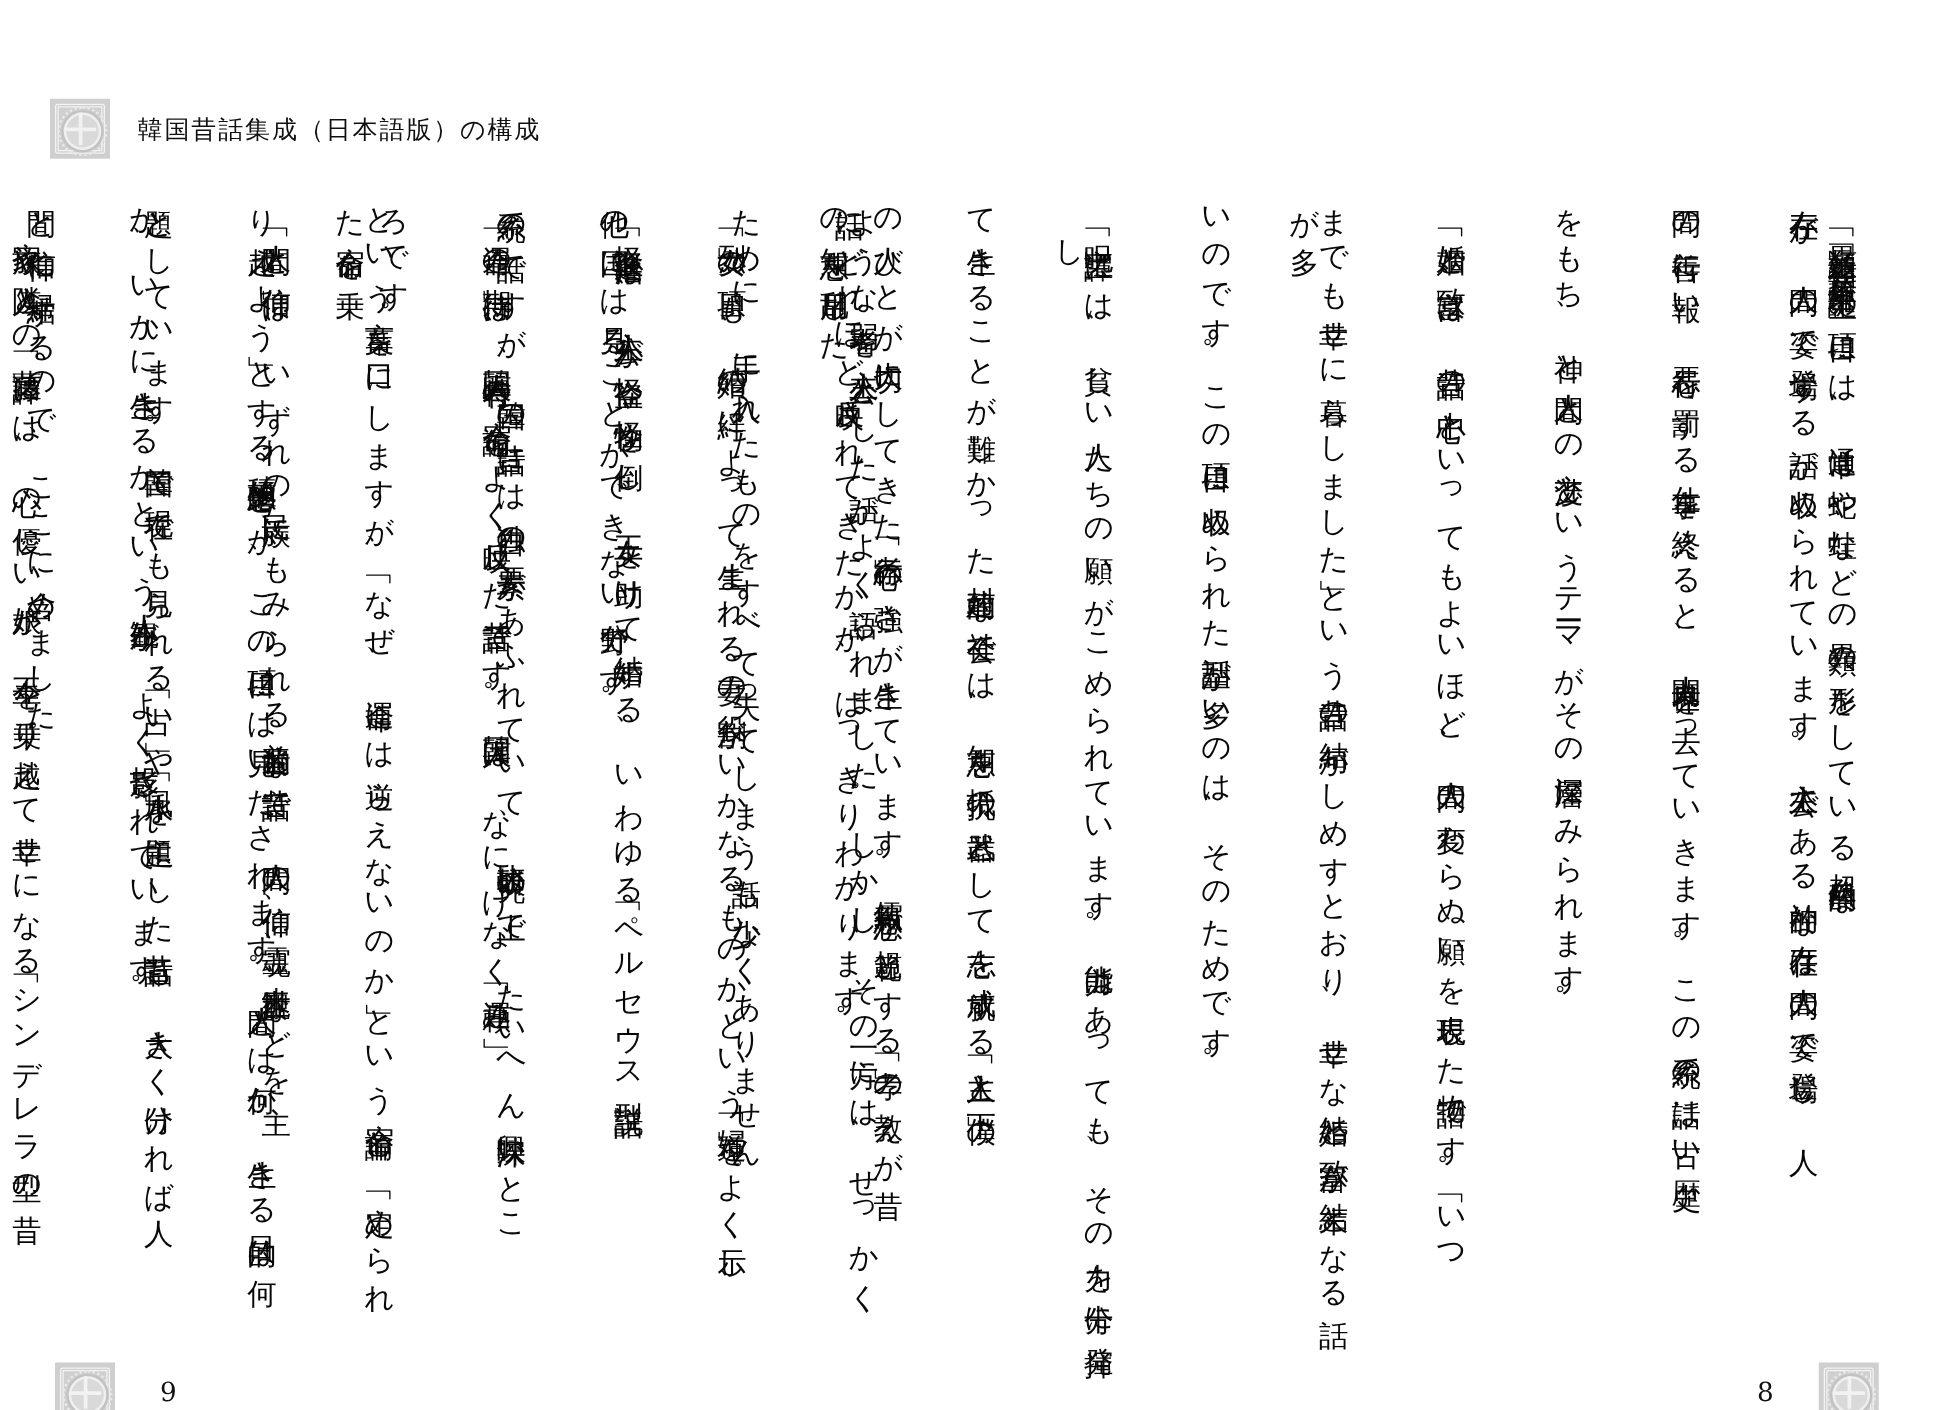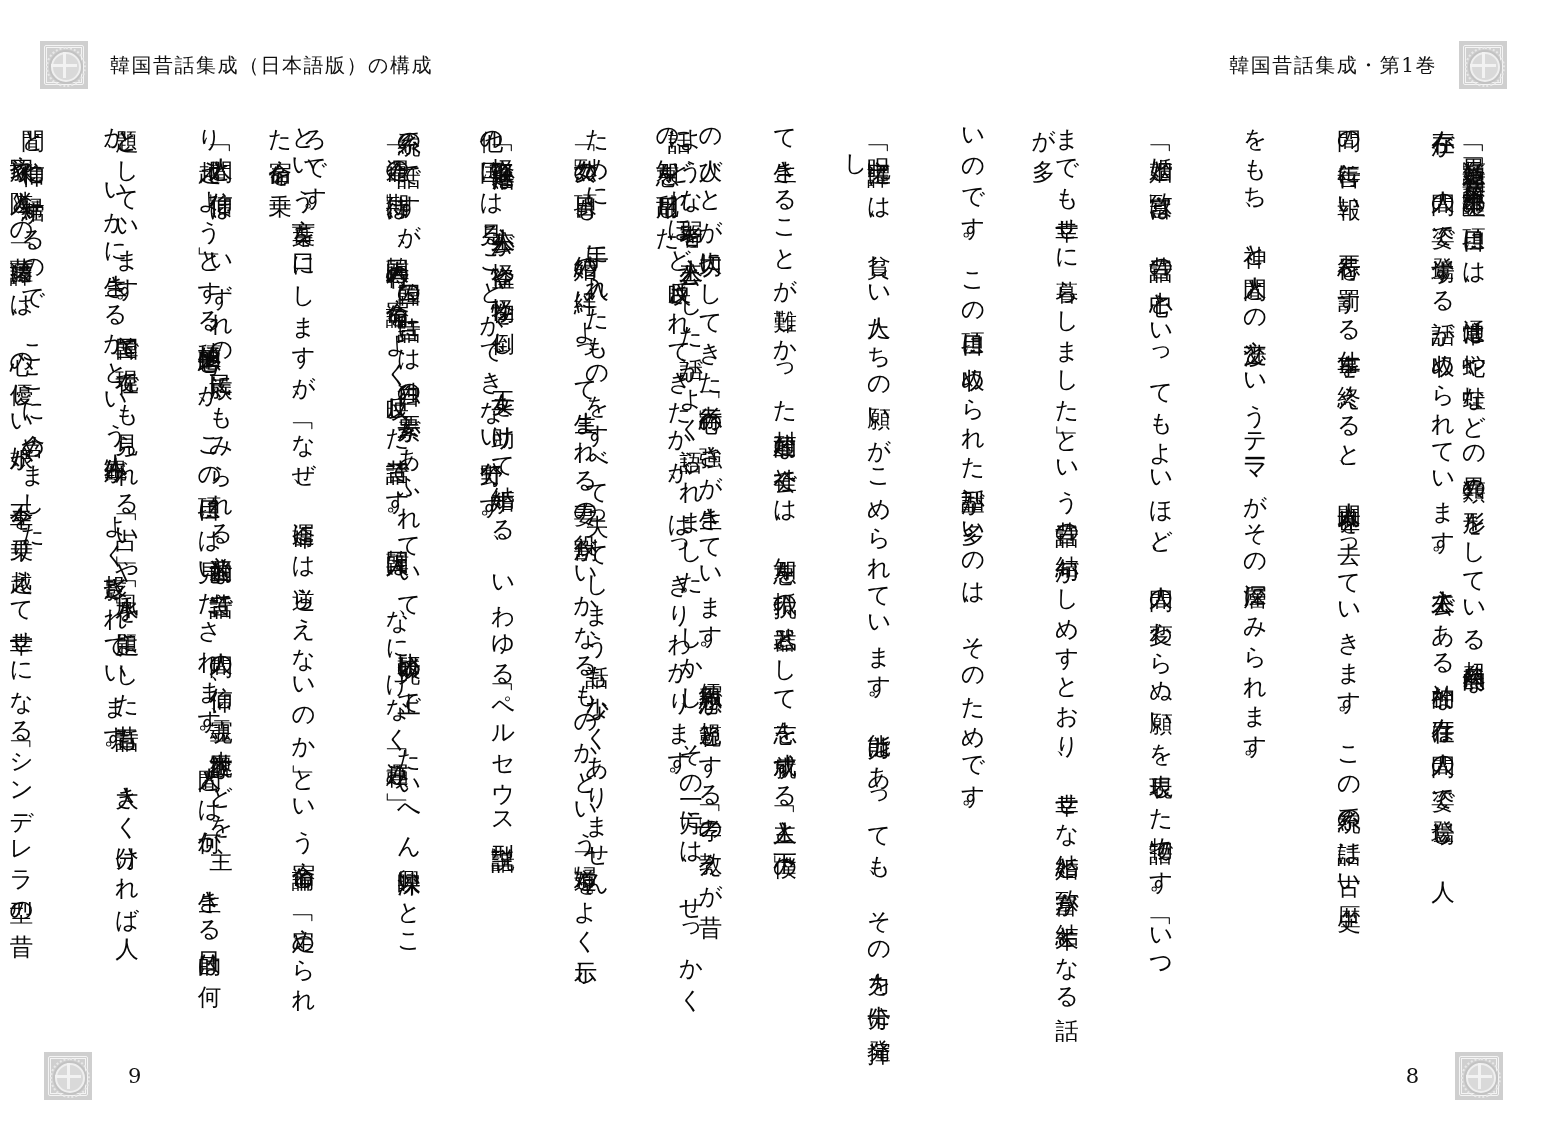--- a/index.html
+++ b/index.html
@@ -16,20 +16,21 @@
     overflow: hidden;
     position: relative;
   }
 
   
   .spread {
     position: absolute;
     inset: 0;
     display: flex;
     flex-direction: row;
+    margin-top: 38px;
   }
   .page {
     position: relative;
     width: 773.5px;
     height: 1128px;
     box-sizing: border-box;
   }
 
   
   .runhead {
@@ -194,29 +195,20 @@
         <span class="disc"></span>
         <span class="cross-v"></span>
         <span class="cross-h"></span>
       </span>
       <span class="folio-num">9</span>
     </div>
   </div>
 
   <div class="page page-right">
 
-    <div class="runhead right">
-      <span class="runhead-text">韓国昔話集成・第1巻</span>
-      <span class="ornament small">
-        <span class="ring"></span>
-        <span class="disc"></span>
-        <span class="cross-v"></span>
-        <span class="cross-h"></span>
-      </span>
-    </div>
 
     <div class="body-area">
       <div class="vcol indent">「異類婿」「異類女房」「異常誕生」の項目には、通常は蛇や蛙などの異類の形をしている超自然的な</div>
       <div class="vcol">存在が、人間の姿で登場する話が収められています。主人公である神的な存在は人間の姿で登場し、人</div>
       <div class="vcol">間の善行に報い、悪行を罰する仕事を終えると、人間世界を去っていきます。この系統の話は古い歴史</div>
       <div class="vcol">をもち、神と人間との交渉というテーマがその深層にみられます。</div>
       <div class="vcol indent">「婚姻と致富」は、昔話の中心といってもよいほど、人間の変わらぬ願いを表現した物語です。「いつ</div>
       <div class="vcol">までも幸せに暮らしました」という昔話の結句がしめすとおり、幸せな結婚と致富が結末となる話が多</div>
       <div class="vcol">いのです。この項目に収められた話型が多いのは、そのためです。</div>
       <div class="vcol indent">「呪宝譚」には、貧しい人たちの願いがこめられています。能力はあっても、その力を十分に発揮し</div>

